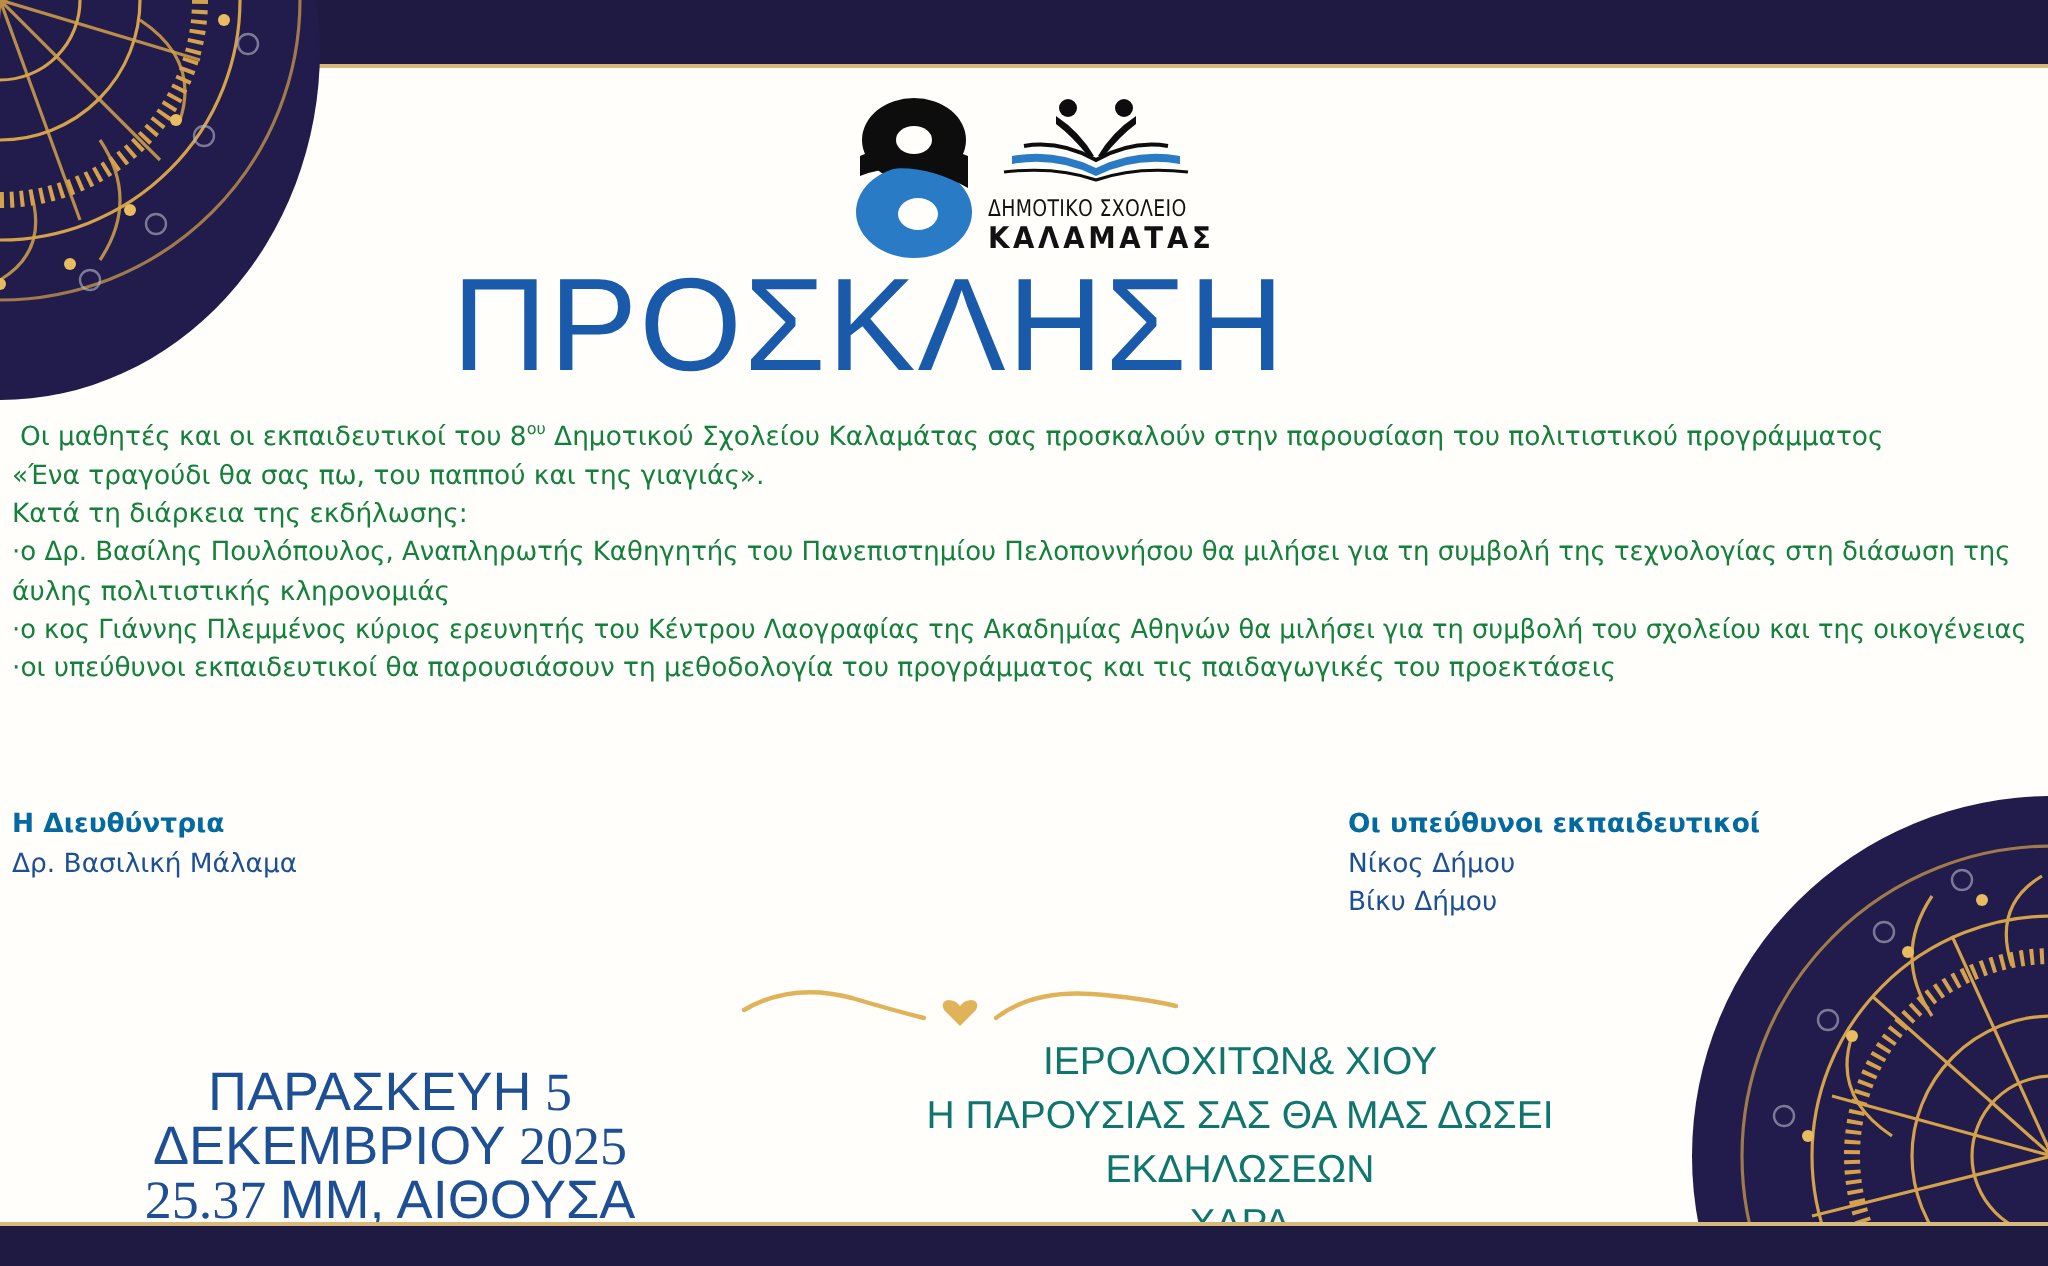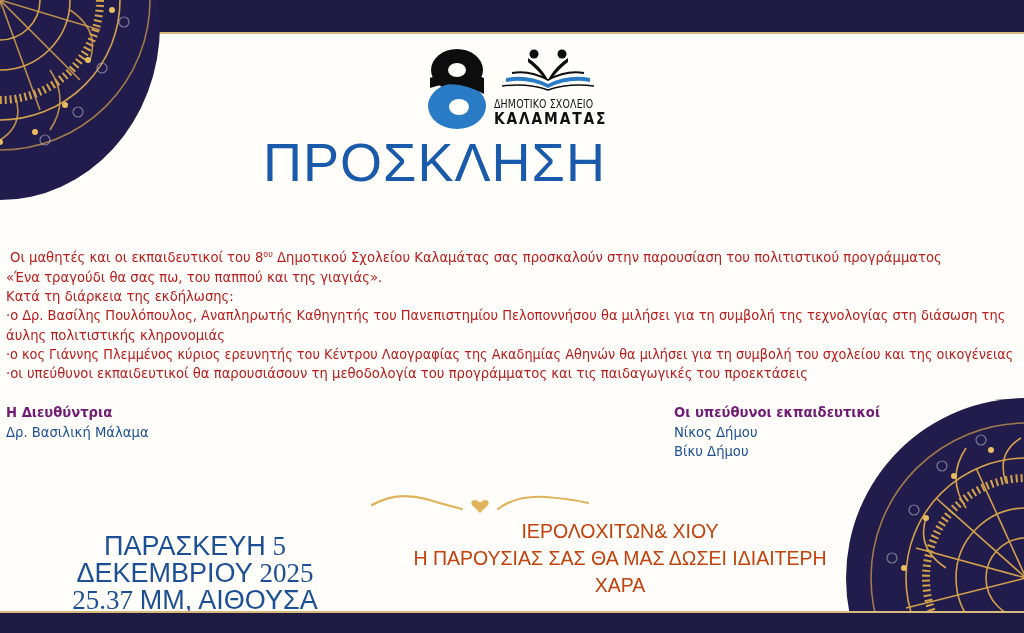--- a/index.html
+++ b/index.html
@@ -12,37 +12,37 @@
   .mandala svg { width:100%; height:100%; display:block; }
   .m-tl { left:-160px; top:-150px; width:320px; height:350px; }
   .m-br { left:846px; top:398px; width:360px; height:360px; }
 
   .logo { position:absolute; left:426px; top:48px; width:180px; height:84px; }
   .logo-eight { position:absolute; left:0; top:0; width:62px; height:82px; }
   .logo-book { position:absolute; left:72px; top:0; width:100px; height:44px; }
   .logo-line1 { position:absolute; left:68px; top:49px; font-size:11.5px; color:#111; letter-spacing:0.2px; white-space:nowrap; font-family:"DejaVu Sans", sans-serif; transform:scaleX(0.82); transform-origin:left; }
   .logo-line2 { position:absolute; left:68px; top:62px; font-size:15px; font-weight:bold; color:#111; letter-spacing:2px; white-space:nowrap; transform:scaleX(0.92); transform-origin:left; }
 
-  .title { position:absolute; left:0; width:869px; top:130px; text-align:center; font-size:54px; color:#1a5aab; font-family:"Liberation Sans", sans-serif; letter-spacing:1px; line-height:64px; }
+  .title { position:absolute; left:0; width:869px; top:130px; text-align:center; font-size:66px; color:#1a5aab; font-family:"Liberation Sans", sans-serif; letter-spacing:1px; line-height:64px; }
 
-  .body-text { position:absolute; left:6px; top:205px; width:1015px; color:#b91c1c; font-size:13.2px; line-height:19.3px; font-family:"DejaVu Sans", sans-serif;margin-top:40px; }
+  .body-text { position:absolute; left:6px; top:205px; width:1015px; color:#15803d; font-size:13.2px; line-height:19.3px; font-family:"DejaVu Sans", sans-serif; }
   .body-text p { margin:0; white-space:nowrap; transform-origin:left; }
   .body-text sup { font-size:8px; }
   .lead { padding-left:4px; }
 
   .sig { position:absolute; color:#1d4f94; font-size:13.2px; line-height:19.5px; }
-  .sig .h { font-weight:bold; color:#701a75; }
+  .sig .h { font-weight:bold; color:#0369a1; }
   .sig-left { left:6px; top:403px; }
   .sig-right { left:674px; top:403px; }
 
   .ornament { position:absolute; left:366px; top:489px; width:228px; height:30px; }
 
   .bottom-left { position:absolute; left:20px; top:533px; width:350px; text-align:center; color:#1d4f94; font-family:"Liberation Serif", serif; font-size:27px; line-height:27px; }
   .bottom-left .sans { font-family:"Liberation Sans", sans-serif; }
-  .bottom-right { position:absolute; left:400px; top:518px; width:440px; text-align:center; color:#c2410c; font-family:"Liberation Sans", sans-serif; font-size:19.5px; line-height:27px; }
+  .bottom-right { position:absolute; left:400px; top:518px; width:440px; text-align:center; color:#0f766e; font-family:"Liberation Sans", sans-serif; font-size:19.5px; line-height:27px; }
 </style>
 </head>
 <body>
 
 <div class="top-band"></div>
 <div class="top-gold"></div>
 
 <div class="mandala m-tl">
   <svg viewBox="0 0 320 350">
     <g fill="none" stroke="#d4a24a" stroke-width="1.6">
@@ -149,18 +149,18 @@
   <path d="M114 24 L106 16 Q 104 12 108 11 Q 112 11 114 14 Q 116 11 120 11 Q 124 12 122 16 Z" fill="#e0b35a"></path>
 </svg>
 
 <div class="bottom-left">
   <div><span class="sans">ΠΑΡΑΣΚΕΥΗ</span> <span>5</span> <span class="sans">ΔΕΚΕΜΒΡΙΟΥ</span> <span>2025</span></div>
   <div><span>25.37</span> <span class="sans">ΜΜ, ΑΙΘΟΥΣΑ ΕΚΔΗΛΩΣΕΩΝ</span></div>
 </div>
 
 <div class="bottom-right">
   <div>ΙΕΡΟΛΟΧΙΤΩΝ&amp; ΧΙΟΥ</div>
-  <div>Η ΠΑΡΟΥΣΙΑΣ ΣΑΣ ΘΑ ΜΑΣ ΔΩΣΕΙ ΙΔΙΑΙΤΕΡΗ</div>
+  <div>Η ΠΑΡΟΥΣΙΑΣ ΣΑΣ ΘΑ ΜΑΣ ΔΩΣΕΙ ΕΚΔΗΛΩΣΕΩΝ</div>
   <div>ΧΑΡΑ</div>
 </div>
 
 <div class="bottom-gold"></div>
 <div class="bottom-band"></div>
 
 </body></html>

